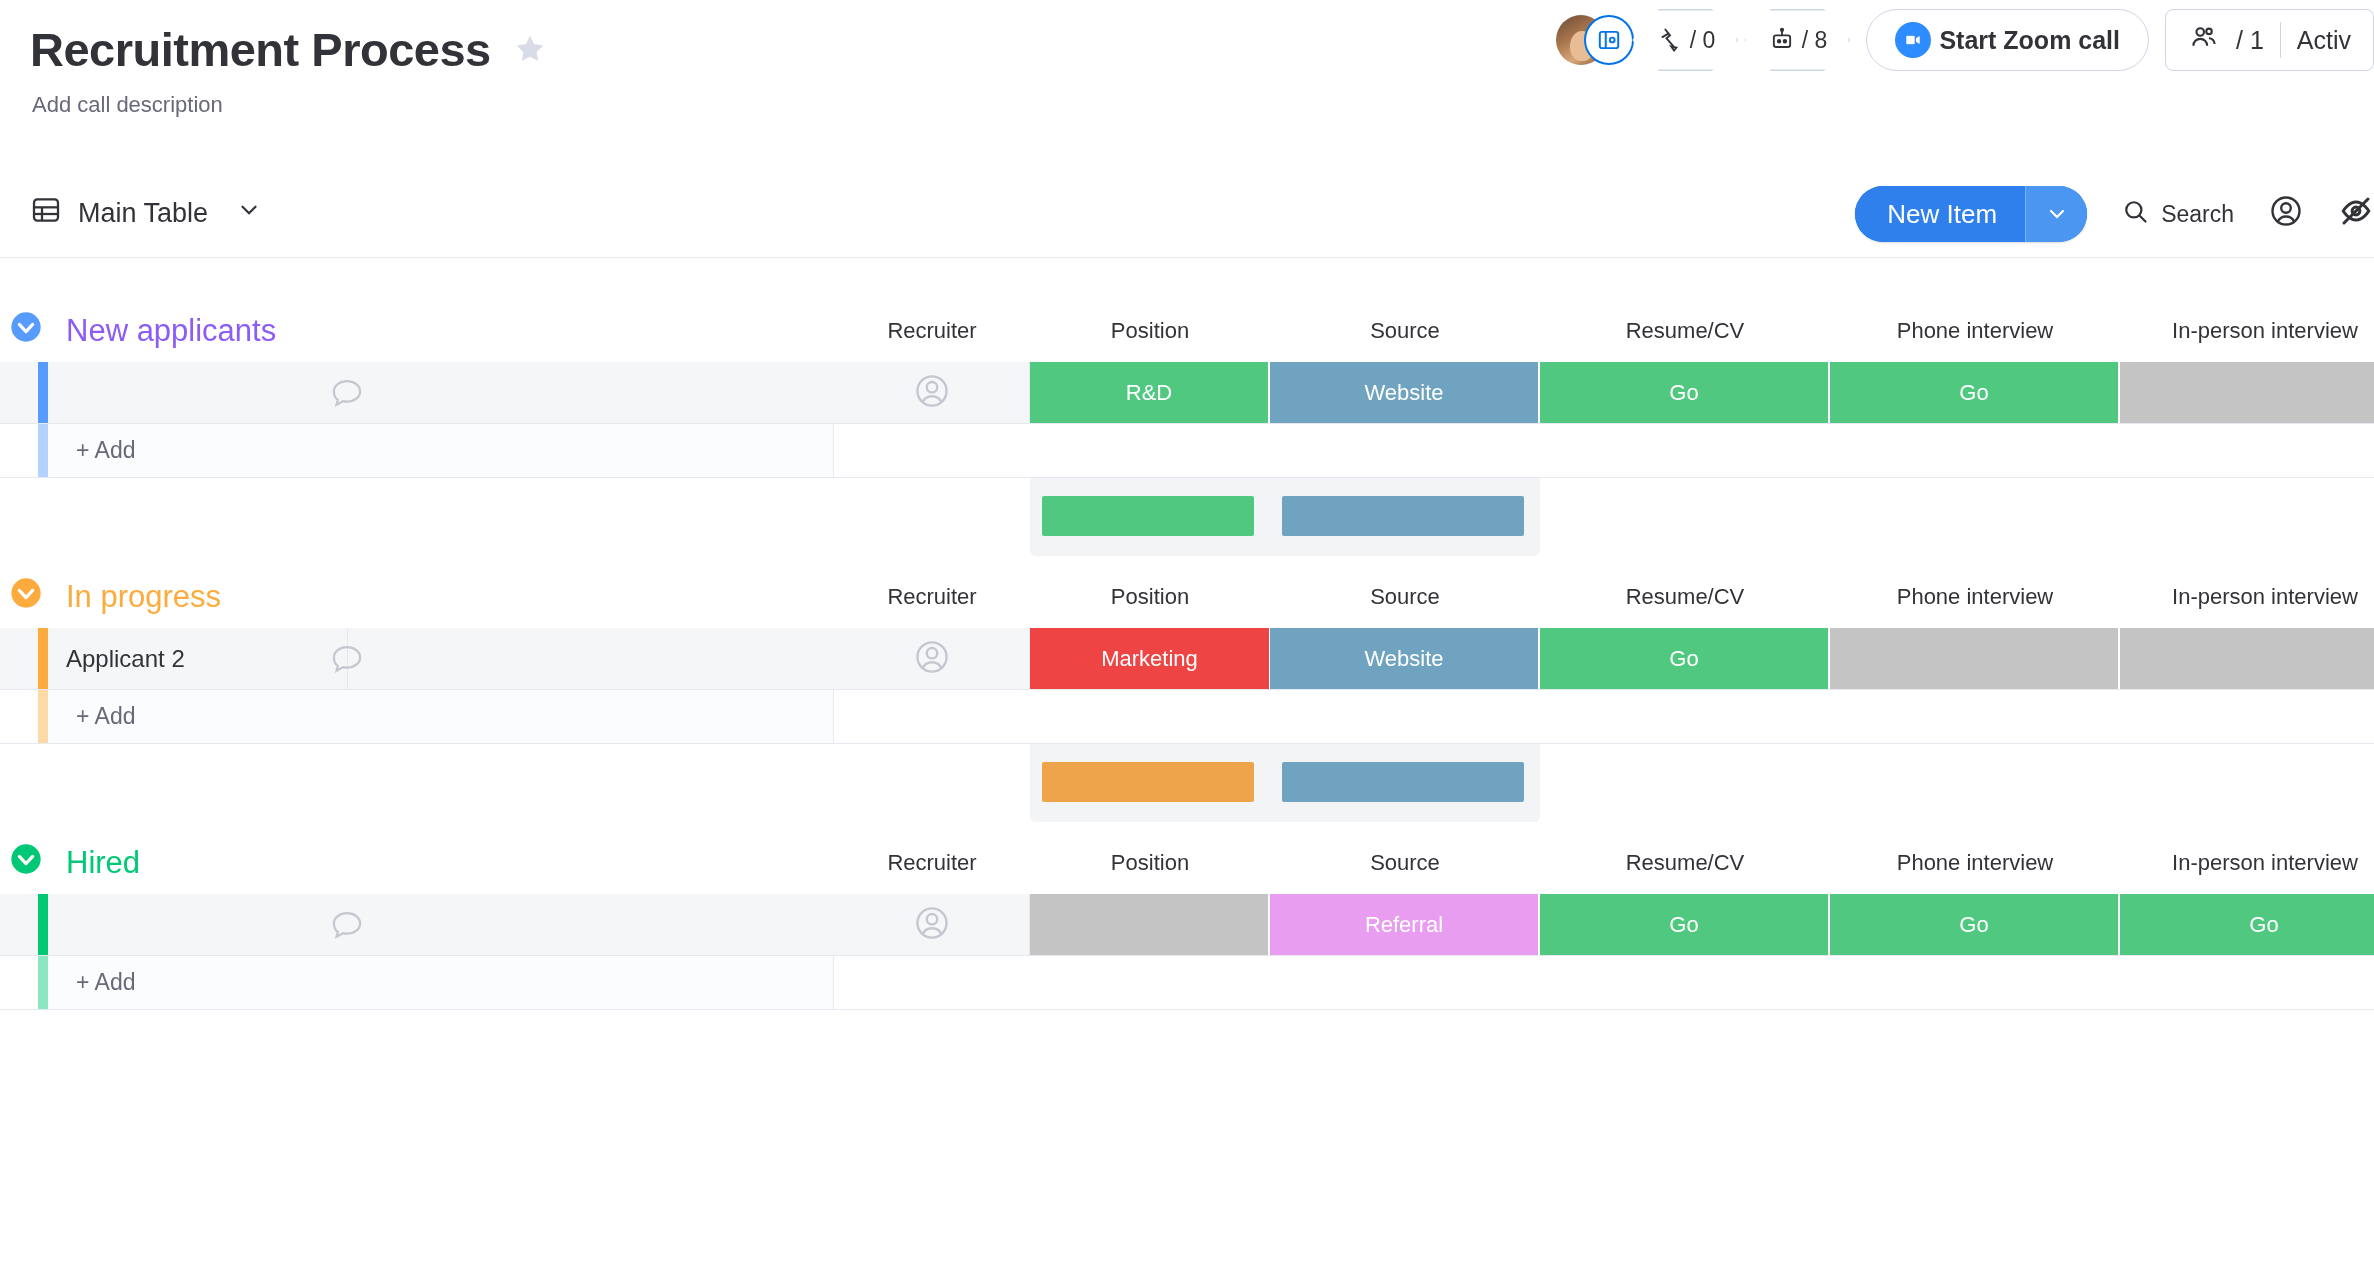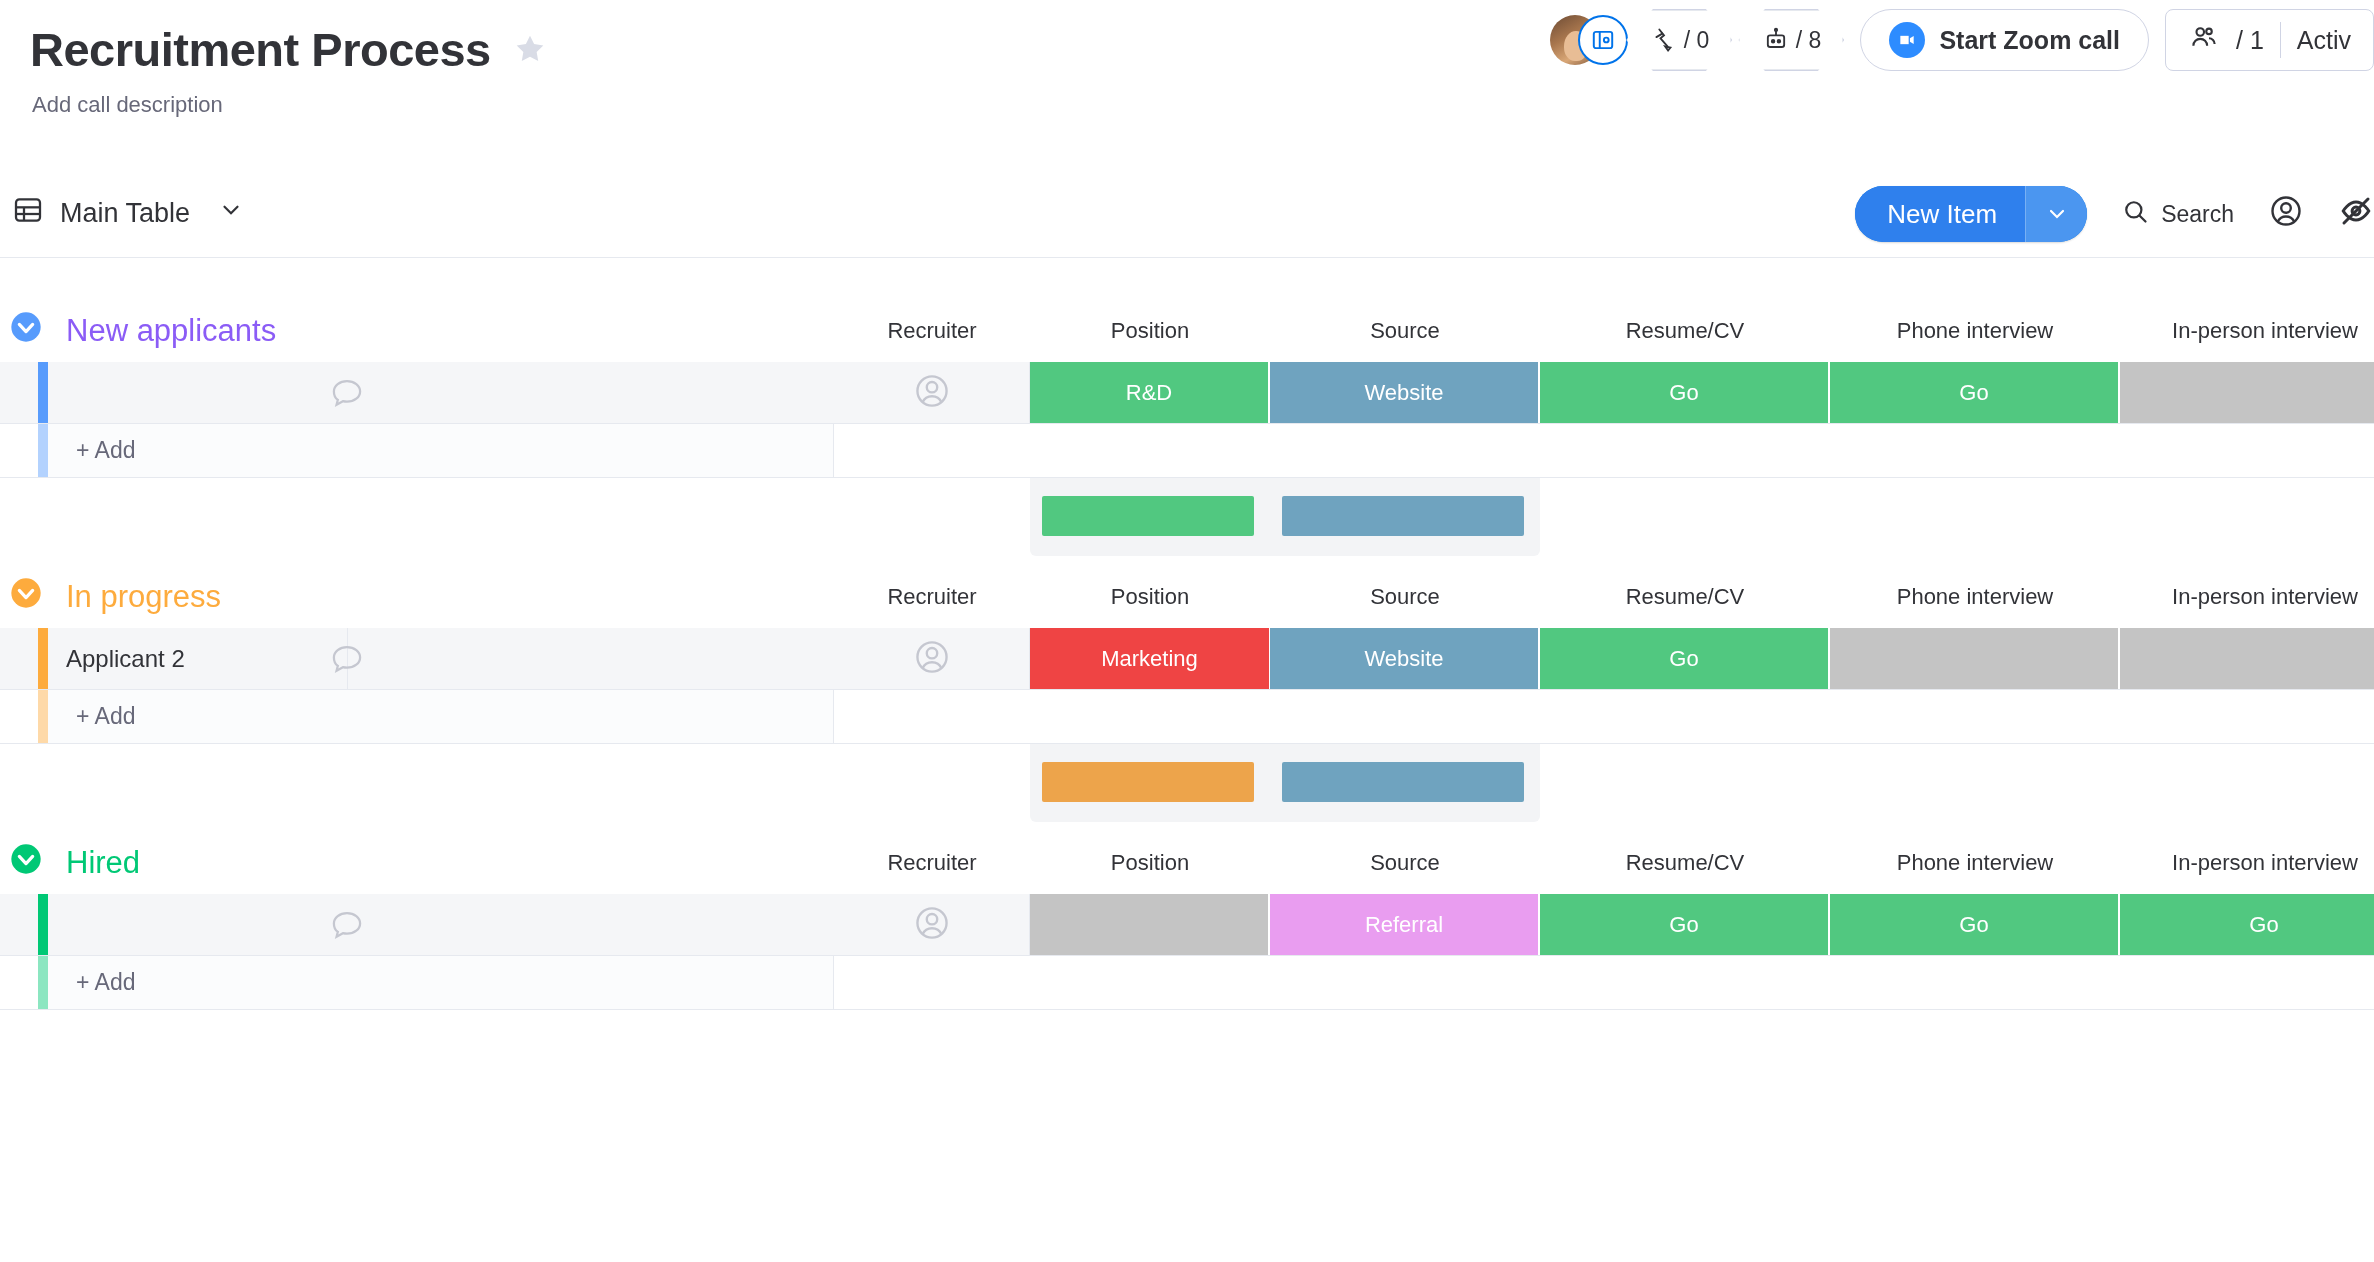--- a/index.html
+++ b/index.html
@@ -90,21 +90,21 @@
     font-size: 23px;
     color: #323338;
     border: 1px solid #d0d4e4;
     margin-left: 6px;
     -webkit-clip-path: polygon(25% 0%, 75% 0%, 100% 50%, 75% 100%, 25% 100%, 0% 50%);
     clip-path: polygon(25% 0%, 75% 0%, 100% 50%, 75% 100%, 25% 100%, 0% 50%);
     background: #ffffff;
     box-shadow: 0 0 0 1px #e6e9ef inset;
   }
   .zoom-btn {
-    display: flex; align-items: center; gap: 14px;
+    display: flex; align-items: center; gap: 8px;
     height: 62px;
     padding: 0 28px;
     border: 1px solid #d0d4e4;
     border-radius: 34px;
     background: #fff;
     margin-left: 16px;
     font-size: 25px;
     font-weight: 600;
     color: #323338;
   }
@@ -131,21 +131,21 @@
     width: 1px; height: 36px; background: #d0d4e4;
   }
 
   
   .toolbar {
     position: relative;
     height: 88px;
     border-bottom: 1px solid #e6e9ef;
     display: flex;
     align-items: center;
-    padding-left: 12px;
+    padding-left: 30px;
   }
   .view-tab {
     display: flex; align-items: center; gap: 16px;
     font-size: 27px;
     color: #323338;
   }
   .view-tab .chev { margin-left: 12px; }
   .toolbar-right {
     position: absolute;
     right: 0; top: 0;

